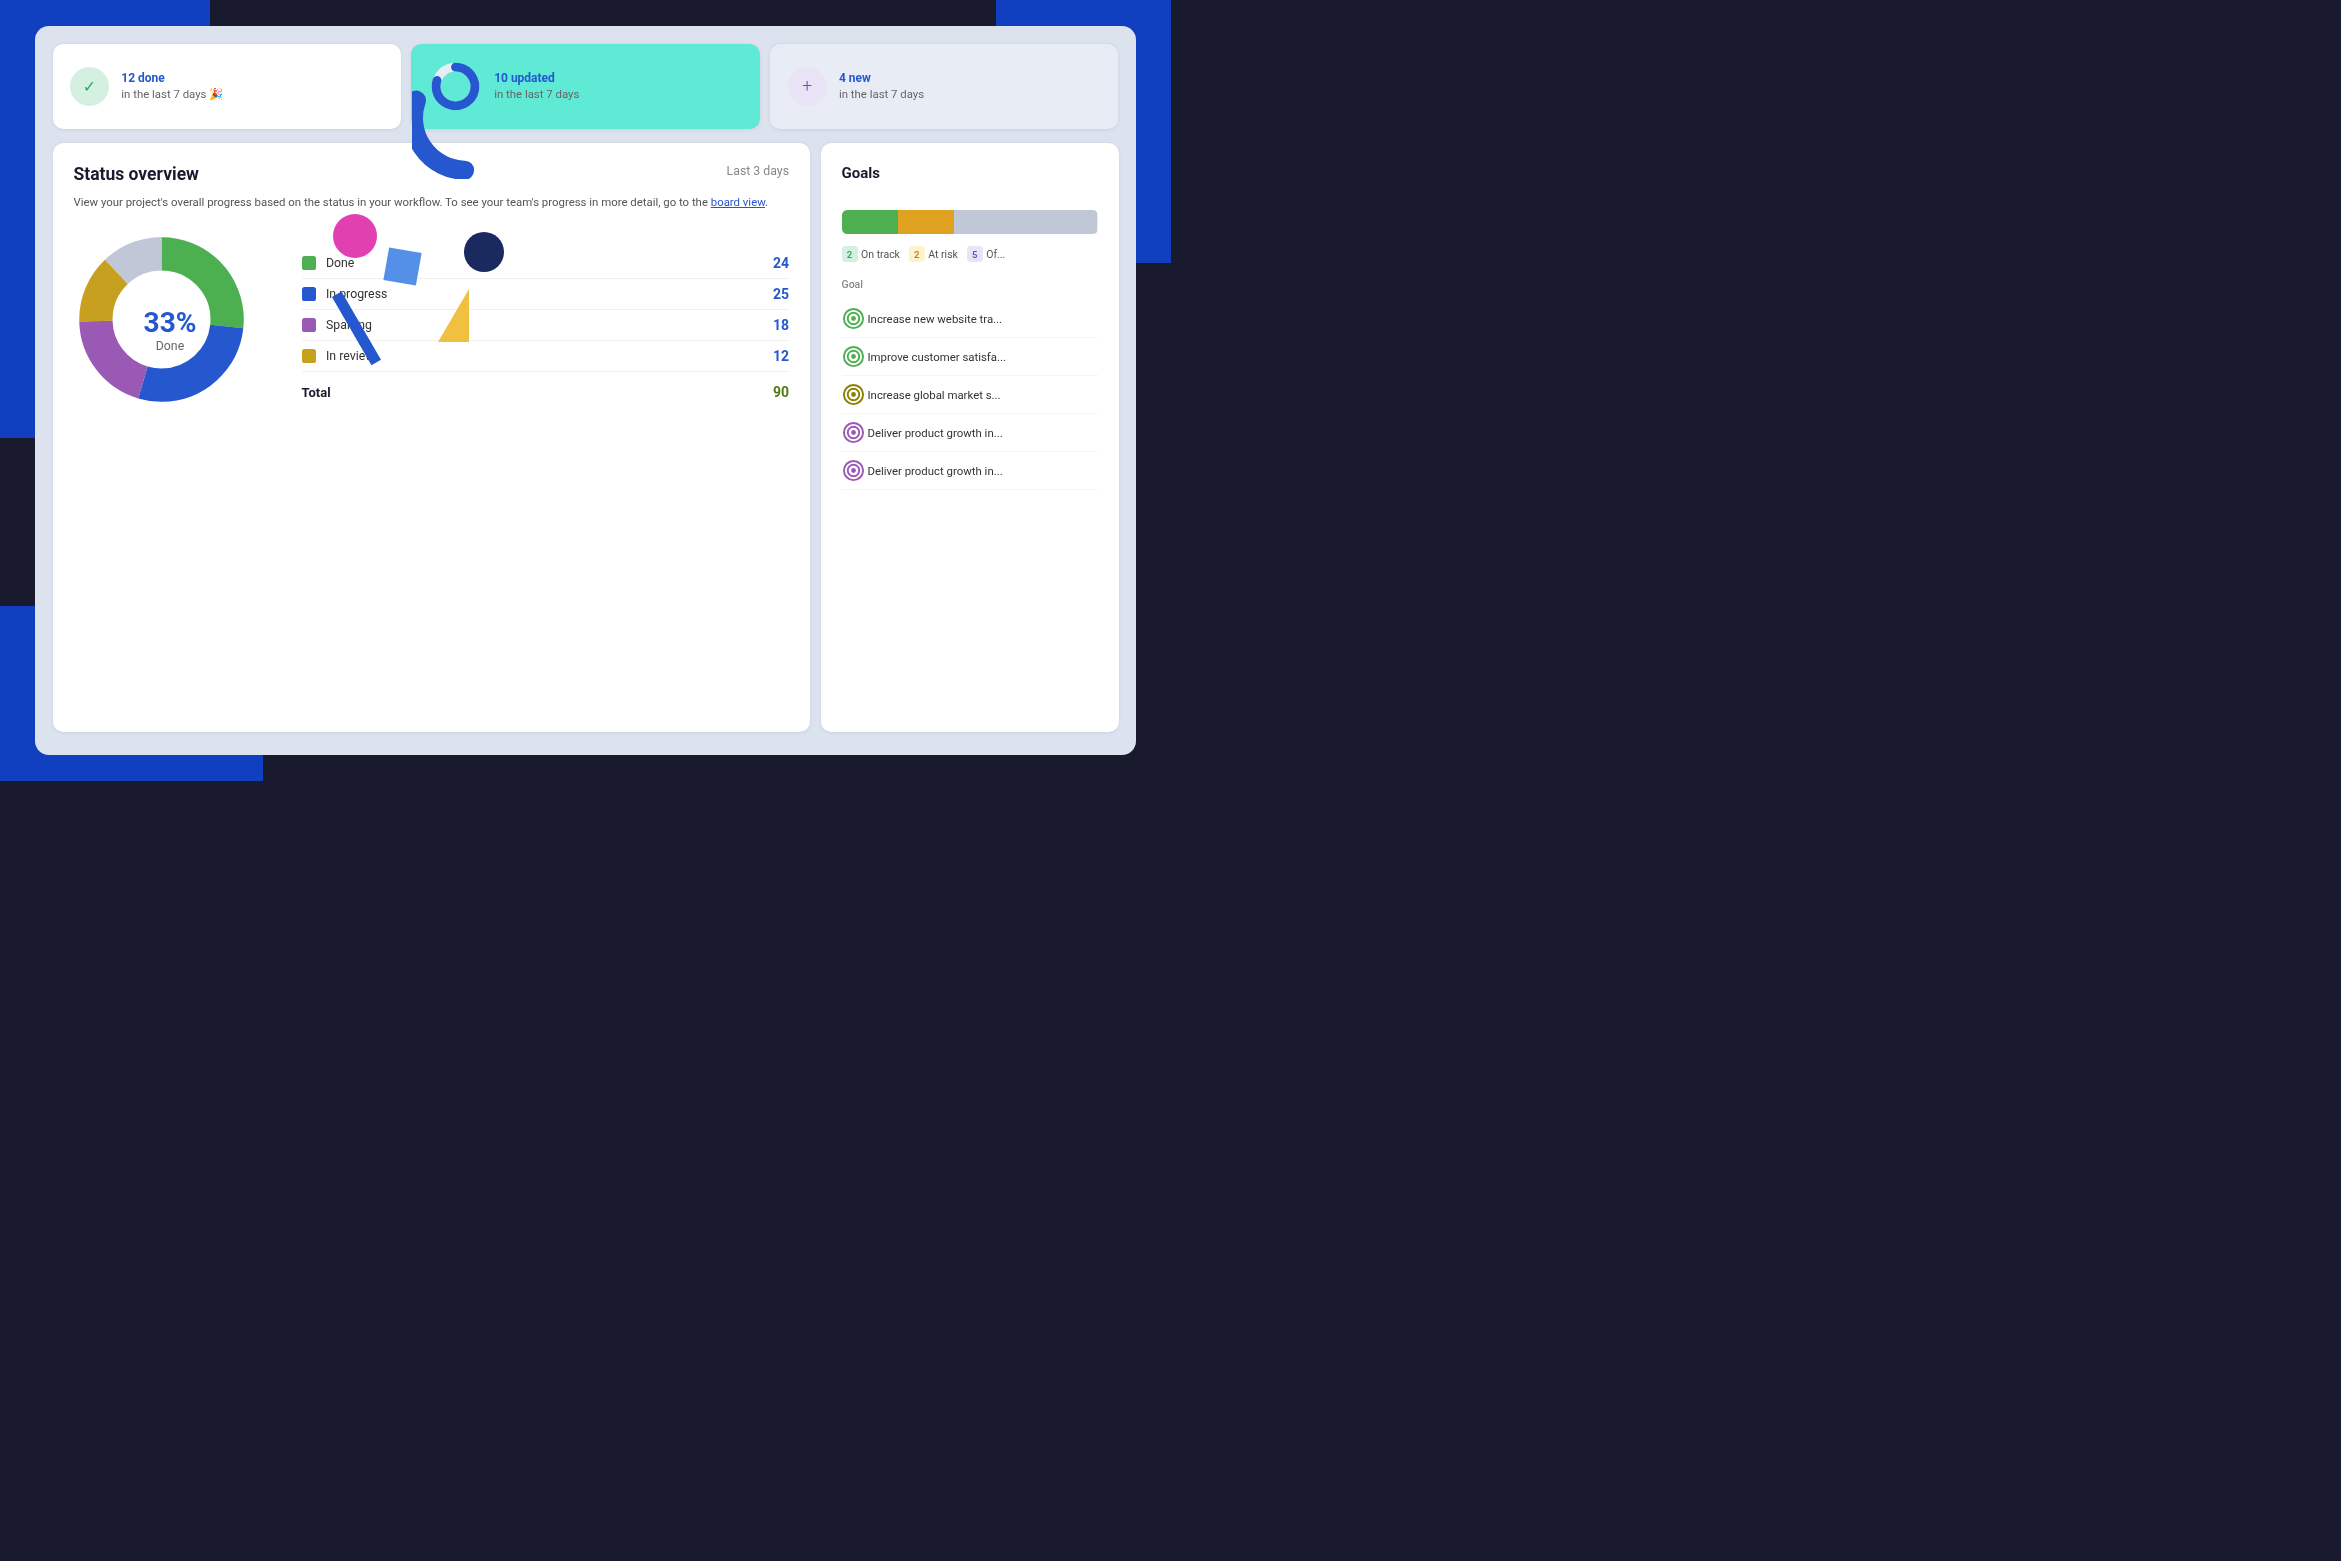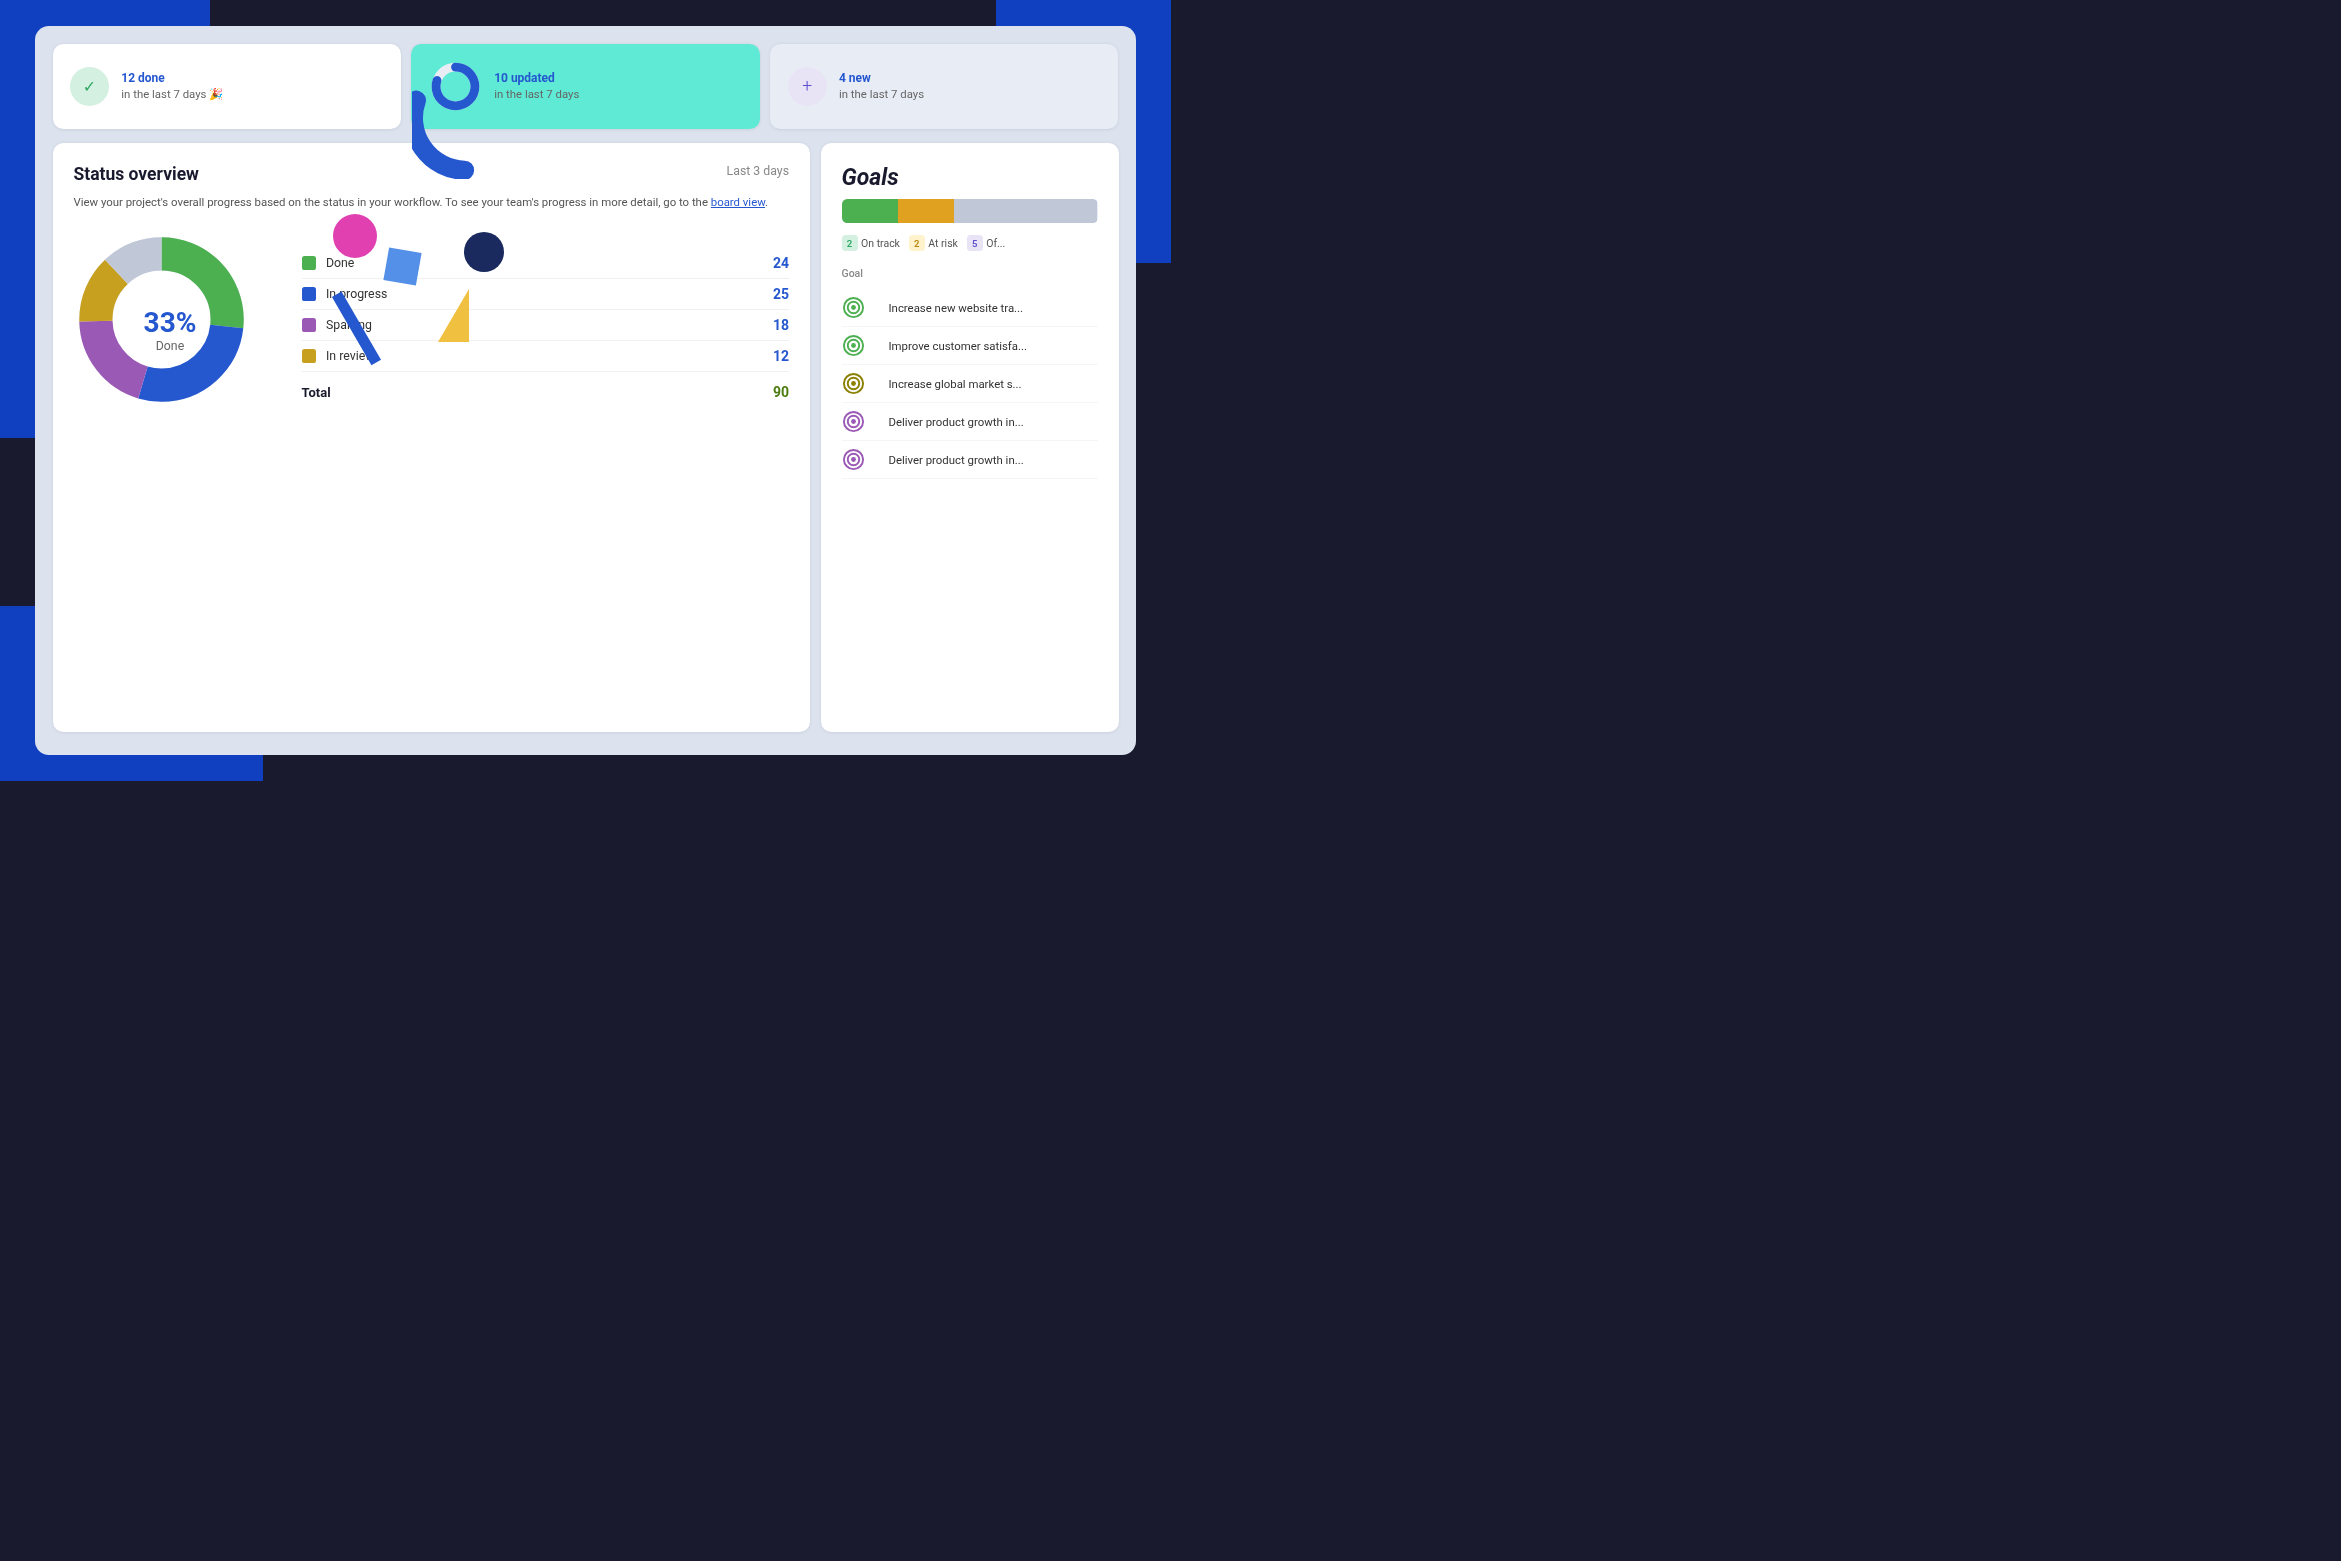--- a/index.html
+++ b/index.html
@@ -244,25 +244,24 @@
     .goals-panel {
       width: 298px;
       background: white;
       border-radius: 10.5px;
       padding: 21px;
       box-shadow: 0 0.9px 3.5px rgba(0,0,0,0.08);
       overflow: hidden;
     }
 
     .goals-title {
-      font-size: 23px;
+      font-size: 15px;
       font-weight: 700;
       color: #1a1a2e;
-      margin-bottom: 8px;
-      font-style: italic;
+      margin-bottom: 28px;
     }
 
     
     .progress-bar-container {
       height: 24.5px;
       background: #e8edf5;
       border-radius: 5.3px;
       overflow: hidden;
       margin-bottom: 12.3px;
       display: flex;
@@ -305,21 +304,21 @@
       font-size: 10.5px;
       color: #888;
       margin-bottom: 8.8px;
       font-weight: 500;
     }
 
     
     .goal-item {
       display: flex;
       align-items: center;
-      gap: 24px;
+      gap: 3px;
       padding: 7px 0;
       border-bottom: 0.9px solid #f5f5f5;
     }
 
     .goal-text {
       font-size: 11.4px;
       color: #333;
       flex: 1;
       white-space: nowrap;
       overflow: hidden;

